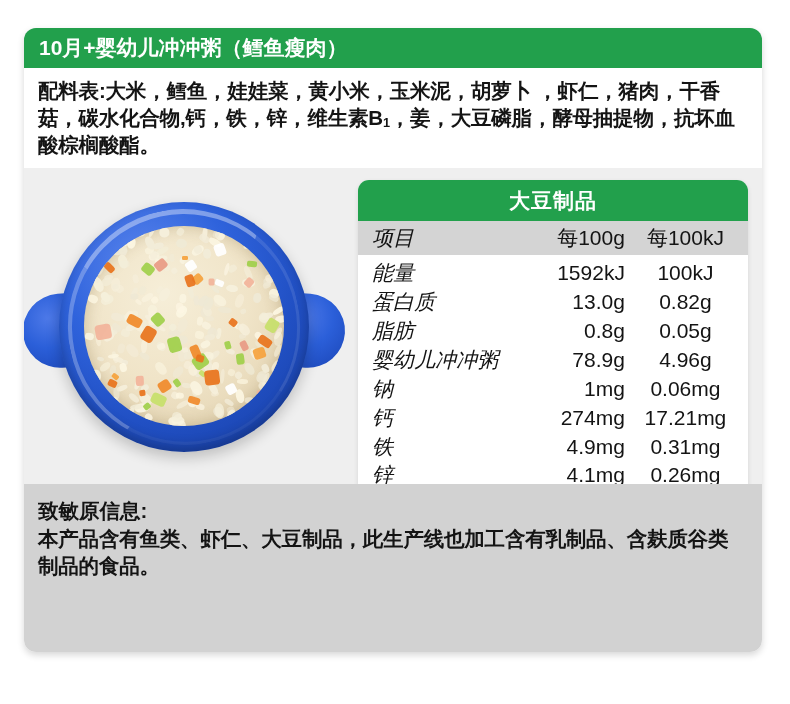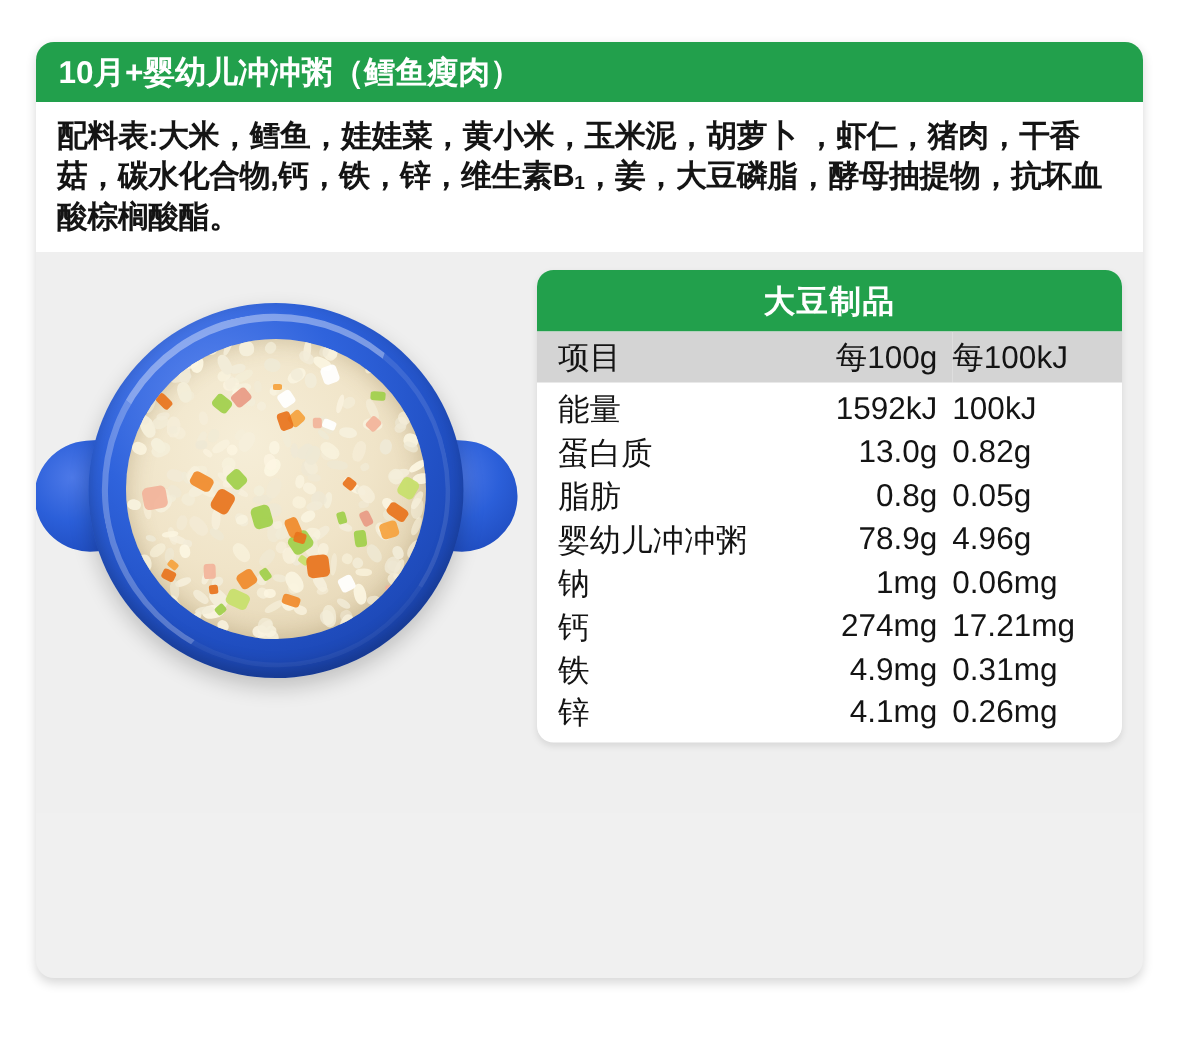--- a/index.html
+++ b/index.html
@@ -185,23 +185,23 @@
     padding: 0;
     height: 29px;
     vertical-align: middle;
     font-weight: normal;
   }
   table.nutri-table thead th {
     background: #d4d4d4;
     height: 34px;
     font-weight: normal;
   }
-  .col-item  { width: 42%; text-align: left;  padding-left: 14px !important; box-sizing: border-box; }
+  .col-item  { width: 42%; text-align: left;  padding-left: 14px !important; box-sizing: border-box; font-style: italic; }
   .col-g     { width: 29%; text-align: right; padding-right: 10px !important; box-sizing: border-box; }
-  .col-kj    { width: 29%; text-align: left; padding-right: 12px !important; box-sizing: border-box; }
+  .col-kj    { width: 29%; text-align: center; padding-right: 12px !important; box-sizing: border-box; }
   table.nutri-table tbody tr:first-child td { padding-top: 4px; height: 32px; }
   table.nutri-table tbody tr:last-child td { padding-bottom: 6px; height: 34px; }
   .vit-sub {
     font-size: 0.62em;
     vertical-align: baseline;
     position: relative;
     bottom: -0.18em;
   }
 
   
@@ -594,14 +594,18 @@
             <tr>
               <td class="col-item">锌</td>
               <td class="col-g">4.1mg</td>
               <td class="col-kj">0.26mg</td>
             </tr>
           </tbody>
       </table>
     </div>
   </div>
 
+  <div class="allergen">
+    <div class="allergen-title">致敏原信息:</div>
+    <div class="allergen-body">本产品含有鱼类、虾仁、大豆制品，此生产线也加工含有乳制品、含麸质谷类制品的食品。</div>
+  </div>
 
 </div>
 
 </body></html>

